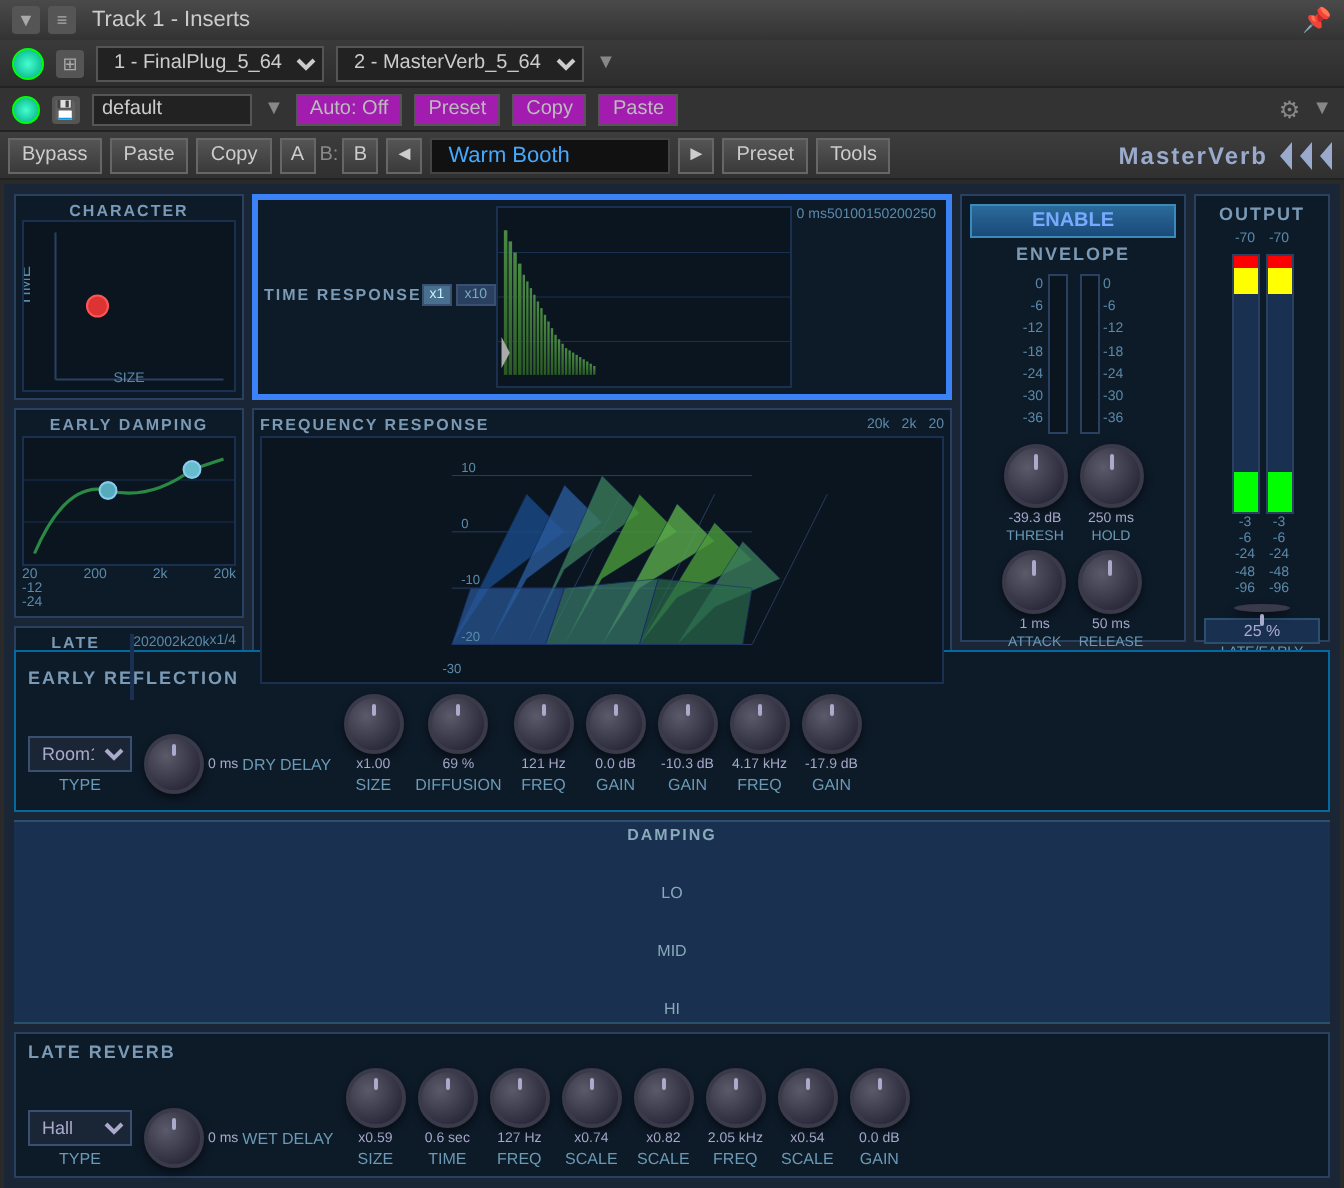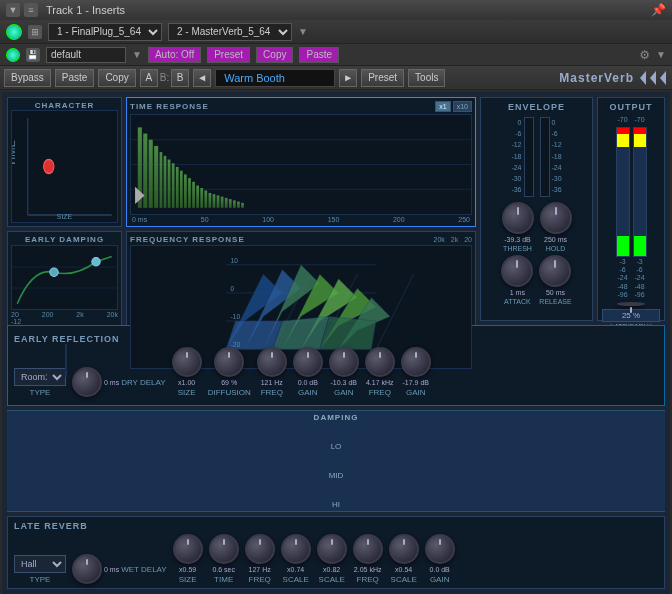--- a/index.html
+++ b/index.html
@@ -225,21 +225,21 @@
 
               <line x1="15" y1="5" x2="15" y2="75" stroke="#2a4060" stroke-width="1"></line>
               <line x1="15" y1="75" x2="95" y2="75" stroke="#2a4060" stroke-width="1"></line>
 
               <circle cx="35" cy="40" r="5" fill="#dd3333" stroke="#ff5555" stroke-width="1"></circle>
             </svg>
             <div style="position:absolute; bottom:2px; left:50%; transform:translateX(-50%); color:#5a8aaa; font-size:7px; white-space:nowrap;">SIZE</div>
           </div>
         </div>
 
-        <div style="background:#0d1a28; border:1px solid #3b82f6; flex:1; padding:3px; display:flex; flex-direction:column; position:relative;text-align:center;">
+        <div style="background:#0d1a28; border:3px solid #3b82f6; flex:1; padding:3px; display:flex; flex-direction:row; position:relative;text-align:center;">
           <div style="display:flex; justify-content:space-between; align-items:center; margin-bottom:2px;">
             <span style="color:#7a9ab5; font-size:8px; font-weight:bold; letter-spacing:1px;">TIME RESPONSE</span>
             <div style="display:flex; gap:2px;">
               <span style="background:#4a7090; color:#cef; font-size:7px; padding:1px 3px; border:1px solid #3a5070; cursor:pointer;">x1</span>
               <span style="background:#2a4060; color:#7ab; font-size:7px; padding:1px 3px; border:1px solid #3a5070; cursor:pointer;">x10</span>
             </div>
           </div>
           <div style="flex:1; background:#0a1520; border:1px solid #1a3050; position:relative; overflow:hidden;">
 
             <svg width="100%" height="100%" viewBox="0 0 250 80" preserveAspectRatio="none">
@@ -409,20 +409,21 @@
             <span style="color:#5a8aaa; font-size:7px;">1.5</span>
             <span style="color:#5a8aaa; font-size:7px;">2.0</span>
           </div>
         </div>
       </div>
     </div>
 
     <div style="display:flex; gap:4px; width:185px;">
 
       <div style="background:#0d1a28; border:1px solid #2a4060; flex:1; padding:4px; display:flex; flex-direction:column; gap:3px;">
+        <button style="background:linear-gradient(180deg,#2a6a9a,#1a4a7a); border:1px solid #3a8aba; color:#7af; font-size:10px; font-weight:bold; padding:2px 4px; cursor:pointer;">ENABLE</button>
         <div style="color:#7a9ab5; font-size:9px; font-weight:bold; letter-spacing:1px; text-align:center;">ENVELOPE</div>
 
         <div style="display:flex; justify-content:center; gap:6px; padding:2px 0;">
 
           <div style="display:flex; gap:2px; align-items:flex-start;">
             <div style="display:flex; flex-direction:column; font-size:7px; color:#5a8aaa; line-height:1.6; text-align:right;">
               <span>0</span>
               <span>-6</span>
               <span>-12</span>
               <span>-18</span>

